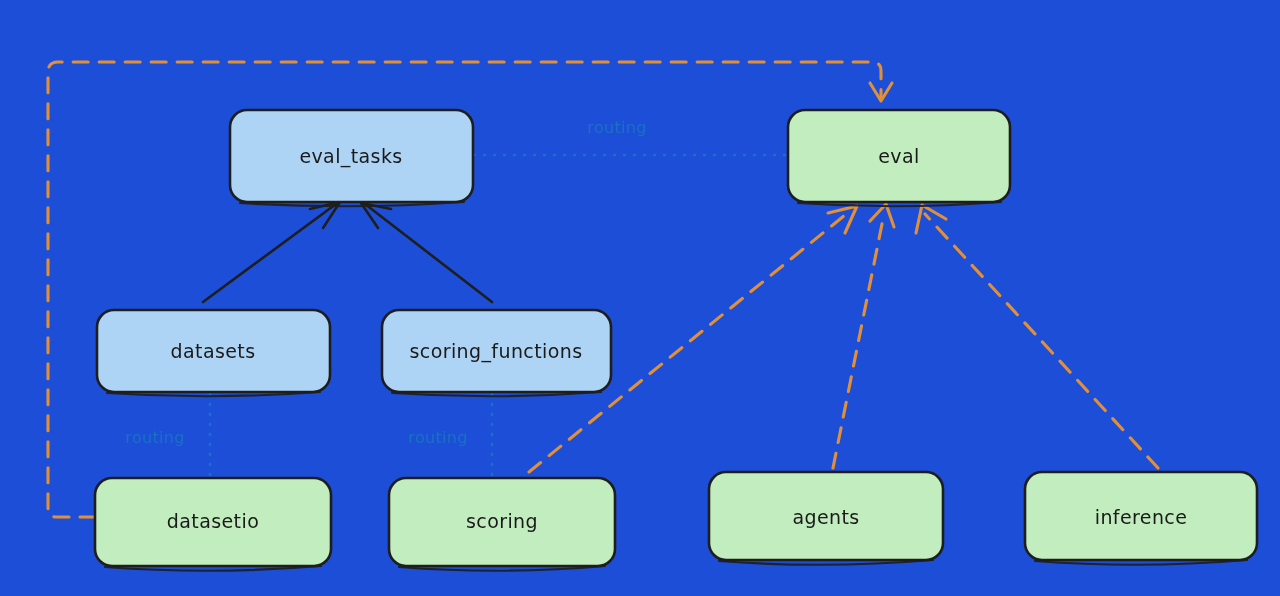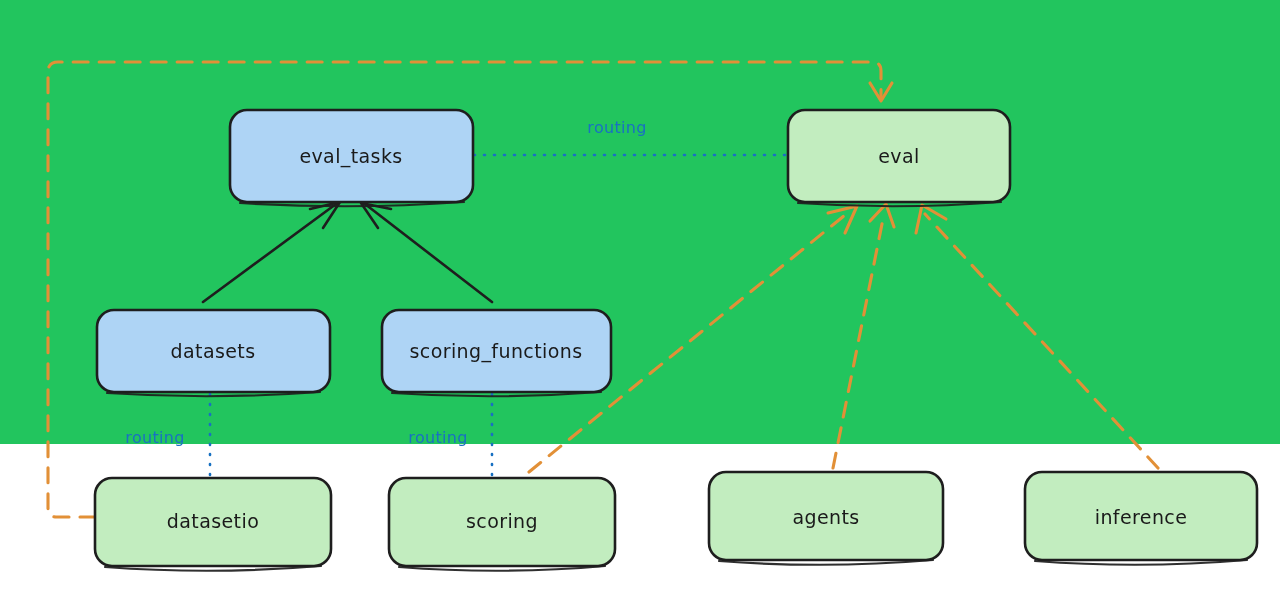--- a/index.html
+++ b/index.html
@@ -9,22 +9,22 @@
   }
   body {
     width: 1280px;
     height: 596px;
     overflow: hidden;
     font-family: "DejaVu Sans", sans-serif;
   }
   #canvas {
     position: relative;
     width: 1280px;
-    height: 444px;
-    background: #22c55e;
+    height: 596px;
+    background: #1d4ed8;
   }
   svg#diagram {
     position: absolute;
     top: 0;
     left: 0;
     width: 1280px;
     height: 596px;
     display: block;
   }
   .node-label {

